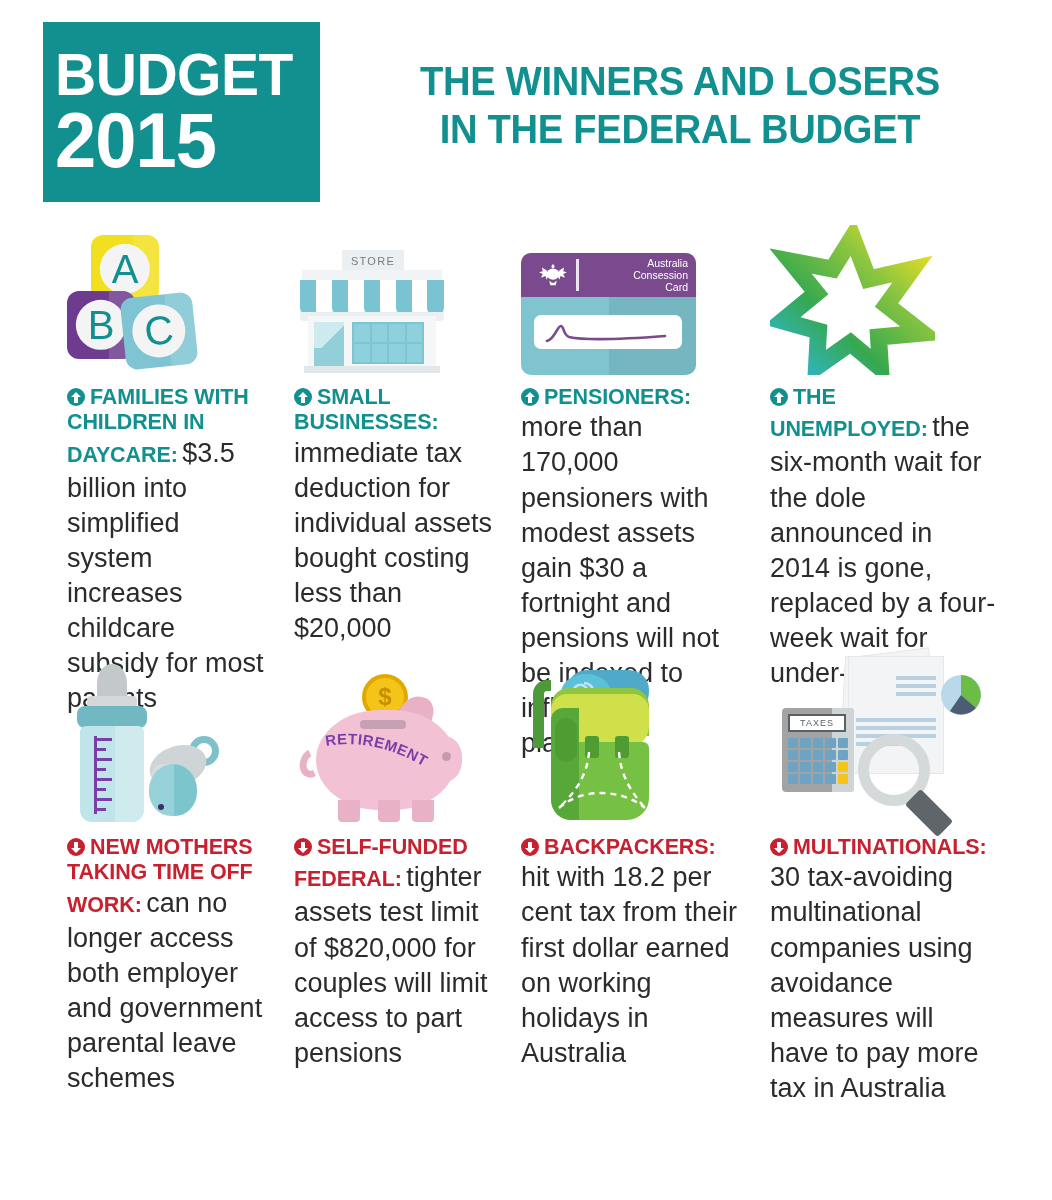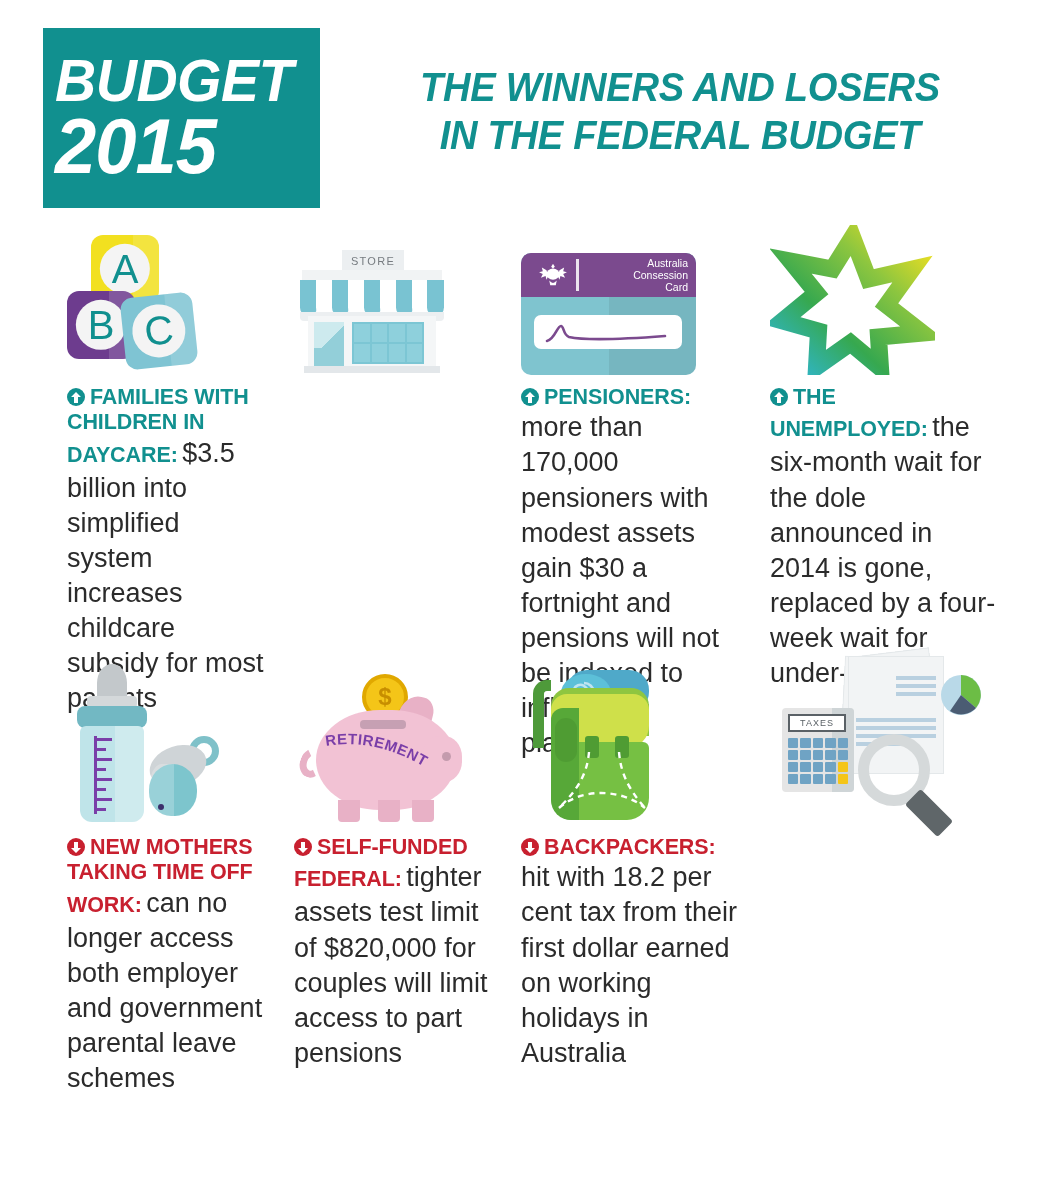--- a/index.html
+++ b/index.html
@@ -4,21 +4,21 @@
 <style>
   * { box-sizing: border-box; margin: 0; padding: 0; }
   html, body {
     width: 1052px; height: 1200px;
     background: #ffffff;
     font-family: "Liberation Sans", sans-serif;
   }
   .page { position: relative; width: 1052px; height: 1200px; overflow: hidden; }
 
   
-  .header { position: absolute; left: 0; top: 18px; width: 1016px; height: 200px; font-style: italic; }
+  .header { position: absolute; left: 0; top: 12px; width: 1016px; height: 200px; }
   .budget-box {
     position: absolute; left: 43px; top: 10px; width: 277px; height: 180px;
     background: #11908f; color: #ffffff;
     display: flex; flex-direction: column; justify-content: center;
     padding-left: 12px;
   }
   .budget-line1 {
     font-size: 60px; font-weight: bold; line-height: 0.95;
     letter-spacing: -0.5px; font-family: "Liberation Sans Narrow","Liberation Sans",sans-serif;
     transform: scaleX(0.95); transform-origin: left center;
@@ -206,21 +206,21 @@
 
   
   .taxes { position: relative; width: 200px; height: 175px; }
   .doc { position:absolute; background:#f2f4f5; box-shadow:0 0 0 1px #e4e8ea inset; }
   .doc1{ left:82px; top:2px;  width:84px; height:112px; transform:rotate(-7deg); }
   .doc2{ left:72px; top:8px;  width:92px; height:114px; transform:rotate(3deg); }
   .doc3{ left:78px; top:6px;  width:96px; height:118px; }
   .docline{ position:absolute; height:4px; background:#b9d0e0; }
   .pie{ position:absolute; left:92px; top:18px; width:42px; height:42px; border-radius:50%; }
   .calc{ position:absolute; left:12px; top:58px; width:72px; height:84px;
-         background:#e5e5e5; border-radius:4px; }
+         background:#a3a3a3; border-radius:4px; }
   .calc-sh{ position:absolute; right:0; top:0; width:22px; height:100%;
             background:#cfd5d7; border-radius:0 4px 4px 0; }
   .calc-screen{ position:absolute; left:6px; top:6px; width:58px; height:18px;
                 background:#fff; border:2px solid #5a6166; display:flex;
                 align-items:center; justify-content:center; font-size:9px;
                 letter-spacing:1px; color:#5a6166; font-family:"Liberation Sans",sans-serif; }
   .calc-keys{ position:absolute; left:6px; top:30px; width:60px; height:46px;
               display:grid; grid-template-columns:repeat(5,1fr);
               grid-template-rows:repeat(4,1fr); gap:2px; }
   .calc-keys i{ background:#6fa3c4; border-radius:1px; }
@@ -300,20 +300,28 @@
                 <span></span>
                 <span></span>
                 <span></span>
               <span></span>
                 <span></span>
                 <span></span>
                 <span></span>
             </div>
             <div class="store-floor"></div>
           </div>
+        </div>
+        <div class="copy">
+          <span class="badge up">
+            <svg width="10" height="11" viewBox="0 0 10 11">
+                <polygon points="5,0 10,5 7,5 7,11 3,11 3,5 0,5" fill="#fff"></polygon>
+              </svg>
+          </span><span class="head win">SMALL BUSINESSES:</span>
+          <span class="body">immediate tax deduction for individual assets bought costing less than $20,000</span>
         </div>
       </div>
 
       <div class="card c3">
         <div class="icon-wrap">
           <div class="pcard">
             <div class="pcard-top">
               <svg class="pcard-crest" viewBox="0 0 30 28">
                 <g fill="#ffffff">
                   <path d="M15 2 l2 3 -2 2 -2-2z"></path>
@@ -516,16 +524,24 @@
                   <i></i>
                   <i></i>
                   <i></i>
                   <i style="background:#f4c518"></i>
               </div>
             </div>
             <div class="mag-ring"></div>
             <div class="mag-handle"></div>
           </div>
         </div>
+        <div class="copy">
+          <span class="badge down">
+            <svg width="10" height="11" viewBox="0 0 10 11">
+                <polygon points="5,11 0,6 3,6 3,0 7,0 7,6 10,6" fill="#fff"></polygon>
+              </svg>
+          </span><span class="head lose">MULTINATIONALS:</span>
+          <span class="body">30 tax-avoiding multinational companies using avoidance measures will have to pay more tax in Australia</span>
+        </div>
       </div>
     </div>
   </div>
 </div>
 
 </body></html>

